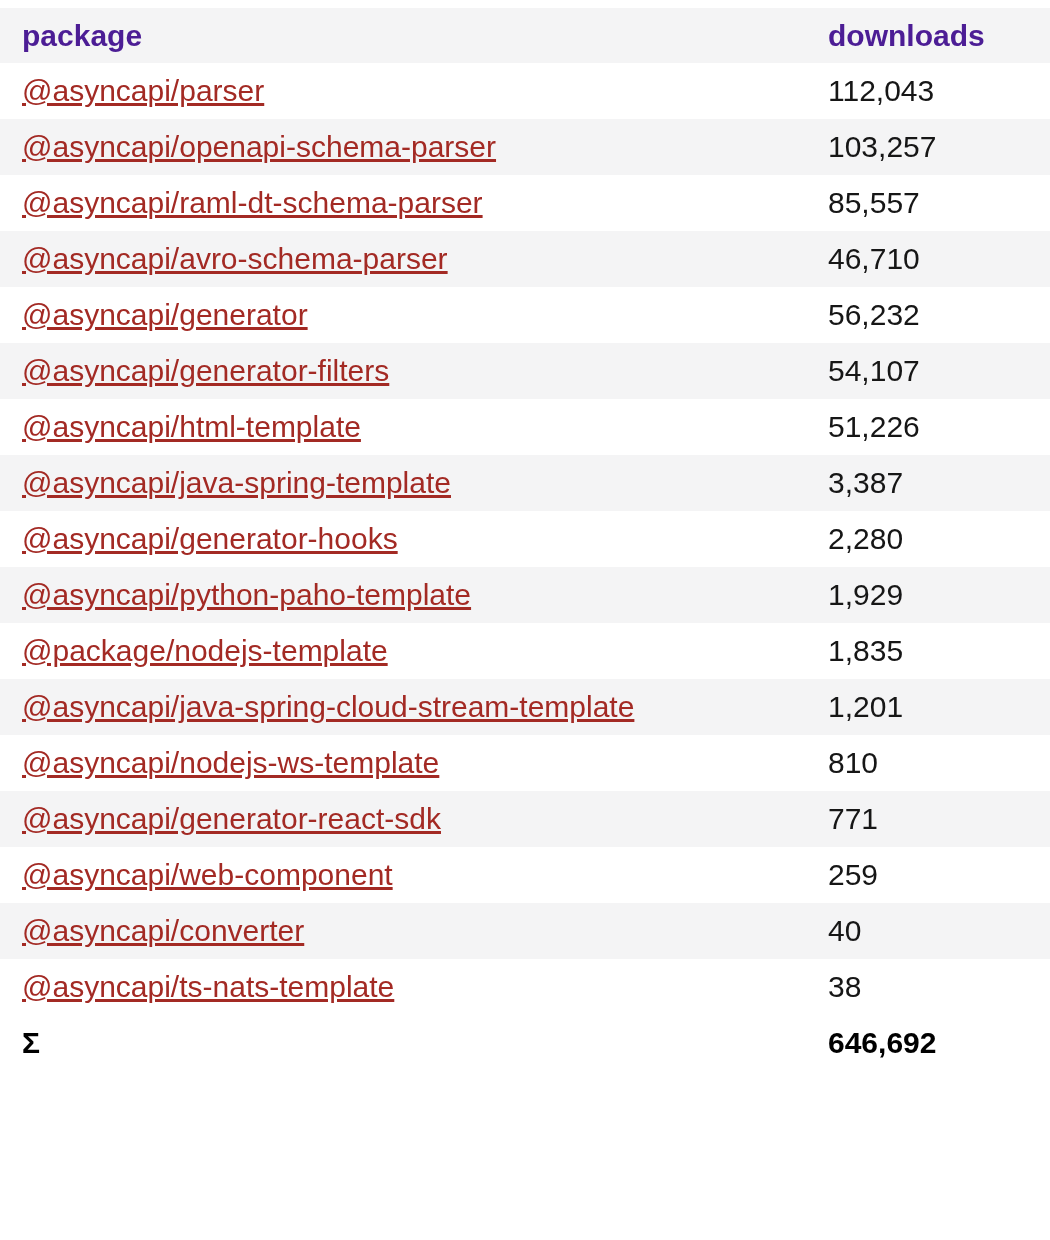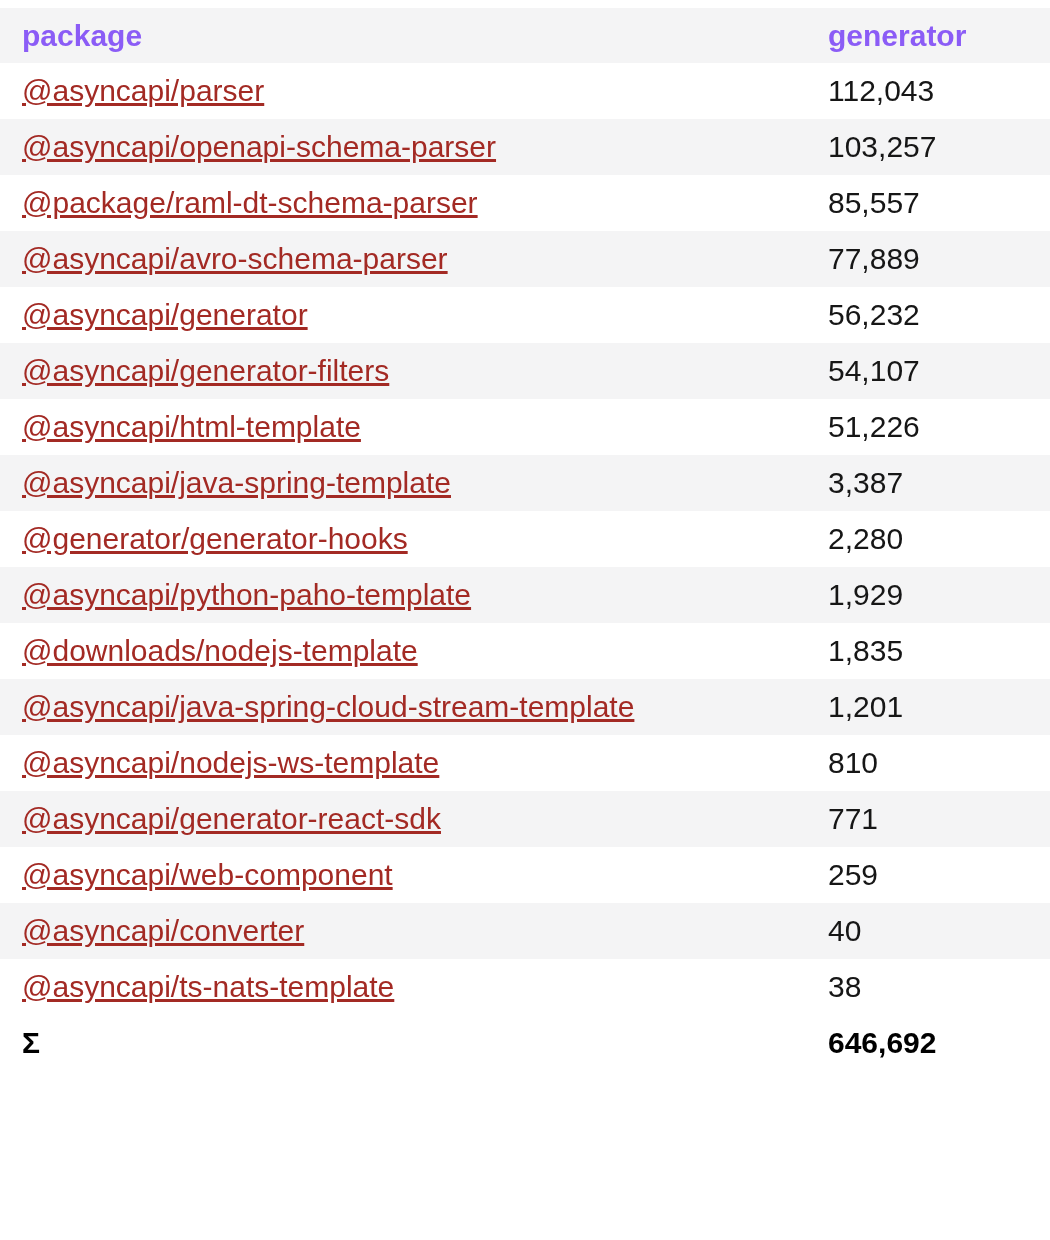--- a/index.html
+++ b/index.html
@@ -30,21 +30,21 @@
     padding: 0 0 0 22px;
     font-size: 30px;
     color: var(--text-color);
     white-space: nowrap;
     overflow: hidden;
   }
   thead tr { background: var(--alt-bg); }
   thead th {
     height: 55px;
     font-weight: 700;
-    color: #8b5cf6;
+    color: #4c1d95;
   }
   tbody td { height: 56px; font-weight: 400; }
   tbody tr:nth-child(even) { background: var(--alt-bg); }
   tfoot td {
     height: 56px;
     font-weight: 700;
     color: #000000;
     background: #ffffff;
   }
   a.pkg-link {
@@ -58,51 +58,51 @@
 <body>
 
 <table>
   <colgroup>
     <col class="pkg-col">
     <col class="dl-col">
   </colgroup>
   <thead>
     <tr>
       <th>package</th>
-      <th>generator</th>
+      <th>downloads</th>
     </tr>
   </thead>
   <tbody>
   <tr>
     <td>
       <a class="pkg-link">@asyncapi/parser</a>
     </td>
     <td>112,043</td>
   </tr>
 
   <tr>
     <td>
       <a class="pkg-link">@asyncapi/openapi-schema-parser</a>
     </td>
     <td>103,257</td>
   </tr>
 
 
   <tr>
     <td>
-      <a class="pkg-link">@package/raml-dt-schema-parser</a>
+      <a class="pkg-link">@asyncapi/raml-dt-schema-parser</a>
     </td>
     <td>85,557</td>
   </tr>
 
   <tr>
     <td>
       <a class="pkg-link">@asyncapi/avro-schema-parser</a>
     </td>
-    <td>77,889</td>
+    <td>46,710</td>
   </tr>
 
   <tr>
     <td>
       <a class="pkg-link">@asyncapi/generator</a>
     </td>
     <td>56,232</td>
   </tr>
 
   <tr>
@@ -122,35 +122,35 @@
   <tr>
     <td>
       <a class="pkg-link">@asyncapi/java-spring-template</a>
     </td>
     <td>3,387</td>
   </tr>
 
 
   <tr>
     <td>
-      <a class="pkg-link">@generator/generator-hooks</a>
+      <a class="pkg-link">@asyncapi/generator-hooks</a>
     </td>
     <td>2,280</td>
   </tr>
 
   <tr>
     <td>
       <a class="pkg-link">@asyncapi/python-paho-template</a>
     </td>
     <td>1,929</td>
   </tr>
 
   <tr>
     <td>
-      <a class="pkg-link">@downloads/nodejs-template</a>
+      <a class="pkg-link">@package/nodejs-template</a>
     </td>
     <td>1,835</td>
   </tr>
 
   <tr>
     <td>
       <a class="pkg-link">@asyncapi/java-spring-cloud-stream-template</a>
     </td>
     <td>1,201</td>
   </tr>

